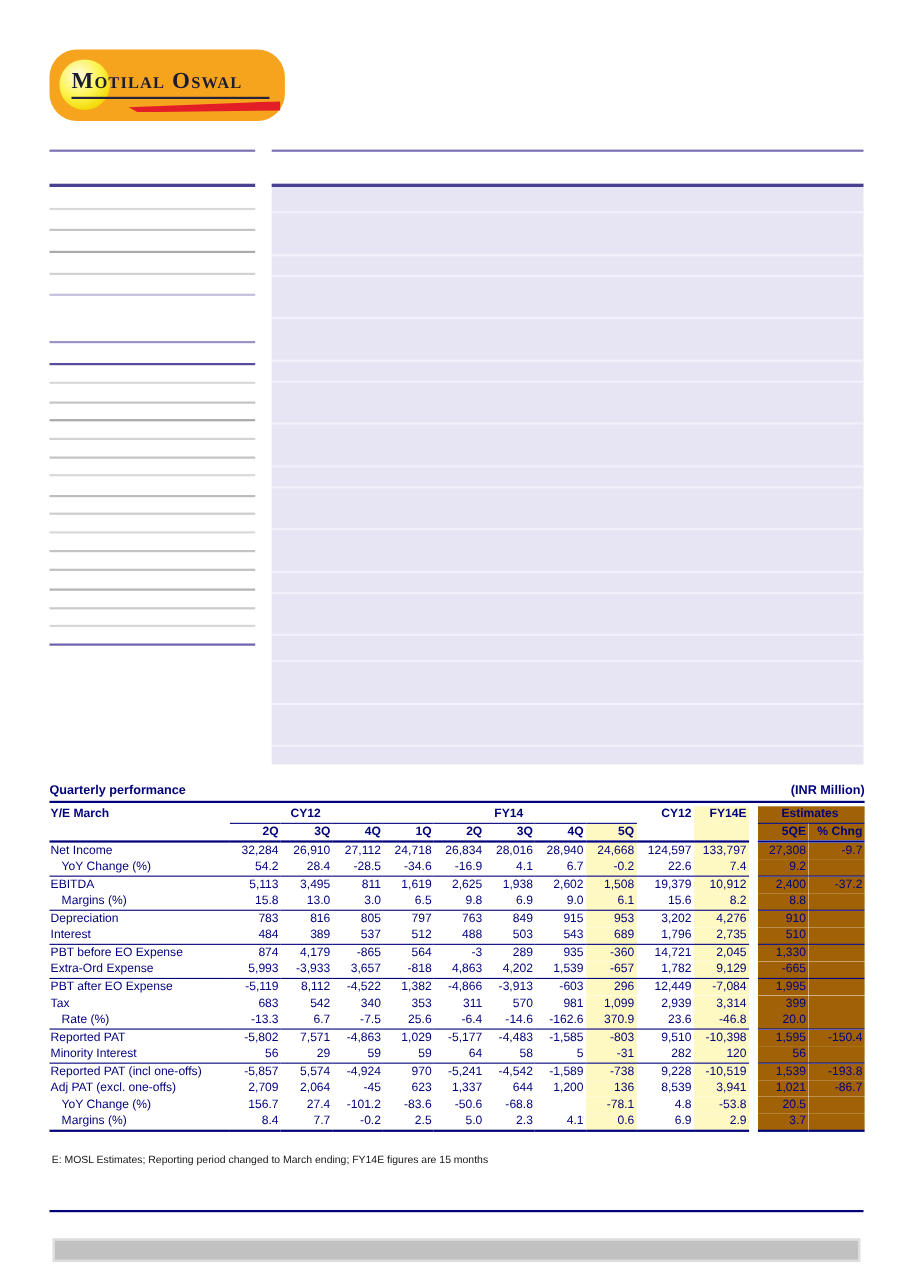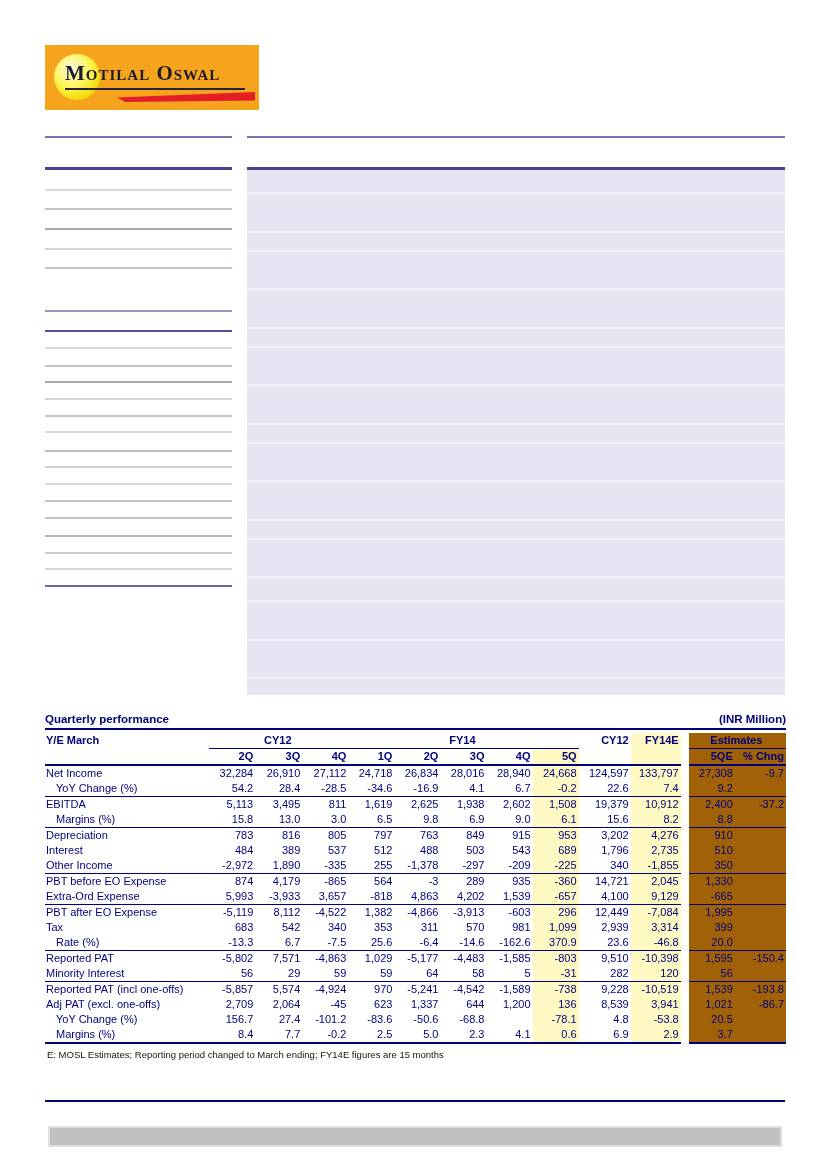--- a/index.html
+++ b/index.html
@@ -1,20 +1,20 @@
 <!DOCTYPE html>
 <html><head>
 <meta charset="utf-8">
 <style>
   html,body{margin:0;padding:0;background:#ffffff;}
   .page{position:relative;width:827px;height:1169px;background:#ffffff;
         font-family:"Liberation Sans",sans-serif;overflow:hidden;}
 
   
-  .logo{position:absolute;left:45px;top:45px;width:214px;height:65px;background:#f6a41e;}
+  .logo{position:absolute;left:45px;top:45px;width:214px;height:65px;background:#f6a41e;border-radius:25px;}
   .logo-ball{position:absolute;left:9px;top:9px;width:46px;height:46px;border-radius:50%;
              background:radial-gradient(circle at 38% 32%, #fffce3 0%, #fdf451 45%, #f2d907 75%, #e8c606 100%);}
   .logo-text{position:absolute;left:20px;top:16px;width:190px;color:#1c1c30;
              font-family:"Liberation Serif",serif;font-variant:small-caps;
              font-size:21px;letter-spacing:1px;font-weight:600;white-space:nowrap;}
   .logo-underline{position:absolute;left:20px;top:43px;width:180px;height:2px;background:#23233a;}
   .logo-swoosh{position:absolute;left:72px;top:47px;width:138px;height:10px;background:#e31e26;
                clip-path:polygon(0 55%,100% 0,100% 85%,6% 100%);}
 
   
@@ -254,36 +254,20 @@
           <td>488</td>
           <td>503</td>
           <td>543</td>
           <td class="hl">689</td>
           <td>1,796</td>
           <td class="hl">2,735</td>
           <td class="gap"></td>
           <td class="gray">510</td>
           <td class="gray"></td>
         </tr>
-        <tr class="">
-          <td class="lbl">Other Income</td>
-          <td>-2,972</td>
-          <td>1,890</td>
-          <td>-335</td>
-          <td>255</td>
-          <td>-1,378</td>
-          <td>-297</td>
-          <td>-209</td>
-          <td class="hl">-225</td>
-          <td>340</td>
-          <td class="hl">-1,855</td>
-          <td class="gap"></td>
-          <td class="gray">350</td>
-          <td class="gray"></td>
-        </tr>
         <tr class="bold divider ">
           <td class="lbl">PBT before EO Expense</td>
           <td>874</td>
           <td>4,179</td>
           <td>-865</td>
           <td>564</td>
           <td>-3</td>
           <td>289</td>
           <td>935</td>
           <td class="hl">-360</td>
@@ -296,21 +280,21 @@
         <tr class="">
           <td class="lbl">Extra-Ord Expense</td>
           <td>5,993</td>
           <td>-3,933</td>
           <td>3,657</td>
           <td>-818</td>
           <td>4,863</td>
           <td>4,202</td>
           <td>1,539</td>
           <td class="hl">-657</td>
-          <td>4,100</td>
+          <td>1,782</td>
           <td class="hl">9,129</td>
           <td class="gap"></td>
           <td class="gray">-665</td>
           <td class="gray"></td>
         </tr>
         <tr class="bold divider ">
           <td class="lbl">PBT after EO Expense</td>
           <td>-5,119</td>
           <td>8,112</td>
           <td>-4,522</td>

